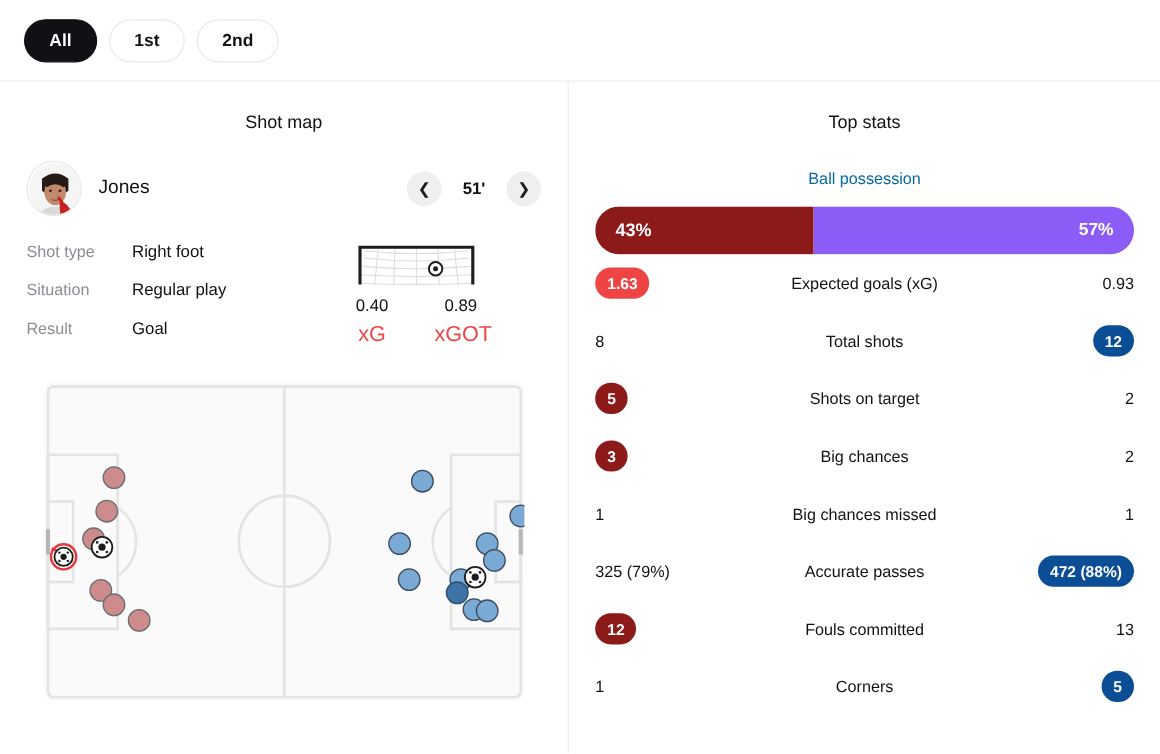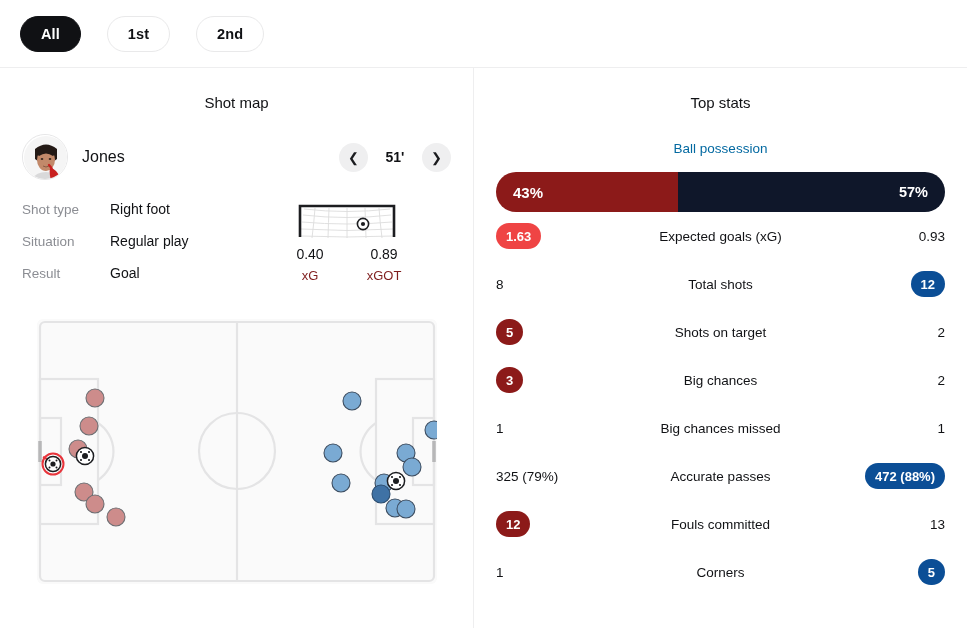--- a/index.html
+++ b/index.html
@@ -9,21 +9,21 @@
     font-family: "Liberation Sans", sans-serif;
     color: #111215;
     overflow: hidden;
   }
 
   
   .tabbar {
     height: 68px;
     display: flex;
     align-items: center;
-    gap: 26px;
+    gap: 10px;
     padding-left: 20px;
     border-bottom: 1px solid #eeeeef;
   }
   .tab {
     height: 36px;
     min-width: 56px;
     padding: 0 20px;
     border-radius: 18px;
     display: flex; align-items: center; justify-content: center;
     font-size: 14.5px; font-weight: 700;
@@ -109,21 +109,21 @@
   .goal-frame {
     width: 100px; height: 37px;
     margin: 2px auto 0 auto;
     position: relative;
   }
   .xg-nums, .xg-labels {
     display: flex; justify-content: center; gap: 30px;
     margin-top: 6px;
   }
   .xg-nums span { font-size: 14px; color: #111215; font-weight: 400; }
-  .xg-labels span { font-size: 13px; color: #7f1d1d; }
+  .xg-labels span { font-size: 18px; color: #ef4444; }
   .xg-cell { width: 44px; text-align: center; }
 
   
   .pitch-wrap {
     margin: 22px auto 0 auto;
     width: 400px; height: 265px;
   }
   .pitch {
     width: 400px; height: 265px;
     background: #fafafa;
@@ -345,21 +345,21 @@
       </svg>
     </div>
   </div>
 
   <div class="col-right">
     <div class="panel-title">Top stats</div>
 
     <div class="possession-label">Ball possession</div>
     <div class="poss-bar">
       <div class="poss-left" id="possLeft" style="flex: 43 1 0%; background: rgb(140, 26, 25);">43%</div>
-      <div class="poss-right" id="possRight" style="flex: 57 1 0%; background: #0f172a; padding-left: 32px;">57%</div>
+      <div class="poss-right" id="possRight" style="flex: 57 1 0%; background: #8b5cf6; padding-left: 32px;">57%</div>
     </div>
 
     <div id="statRows">
         <div class="stat-row">
           <div class="stat-side left">
             <span class="pill" style="background: #ef4444;">1.63</span>
           </div>
           <div class="stat-name">Expected goals (xG)</div>
           <div class="stat-side right">0.93</div>
         </div>

